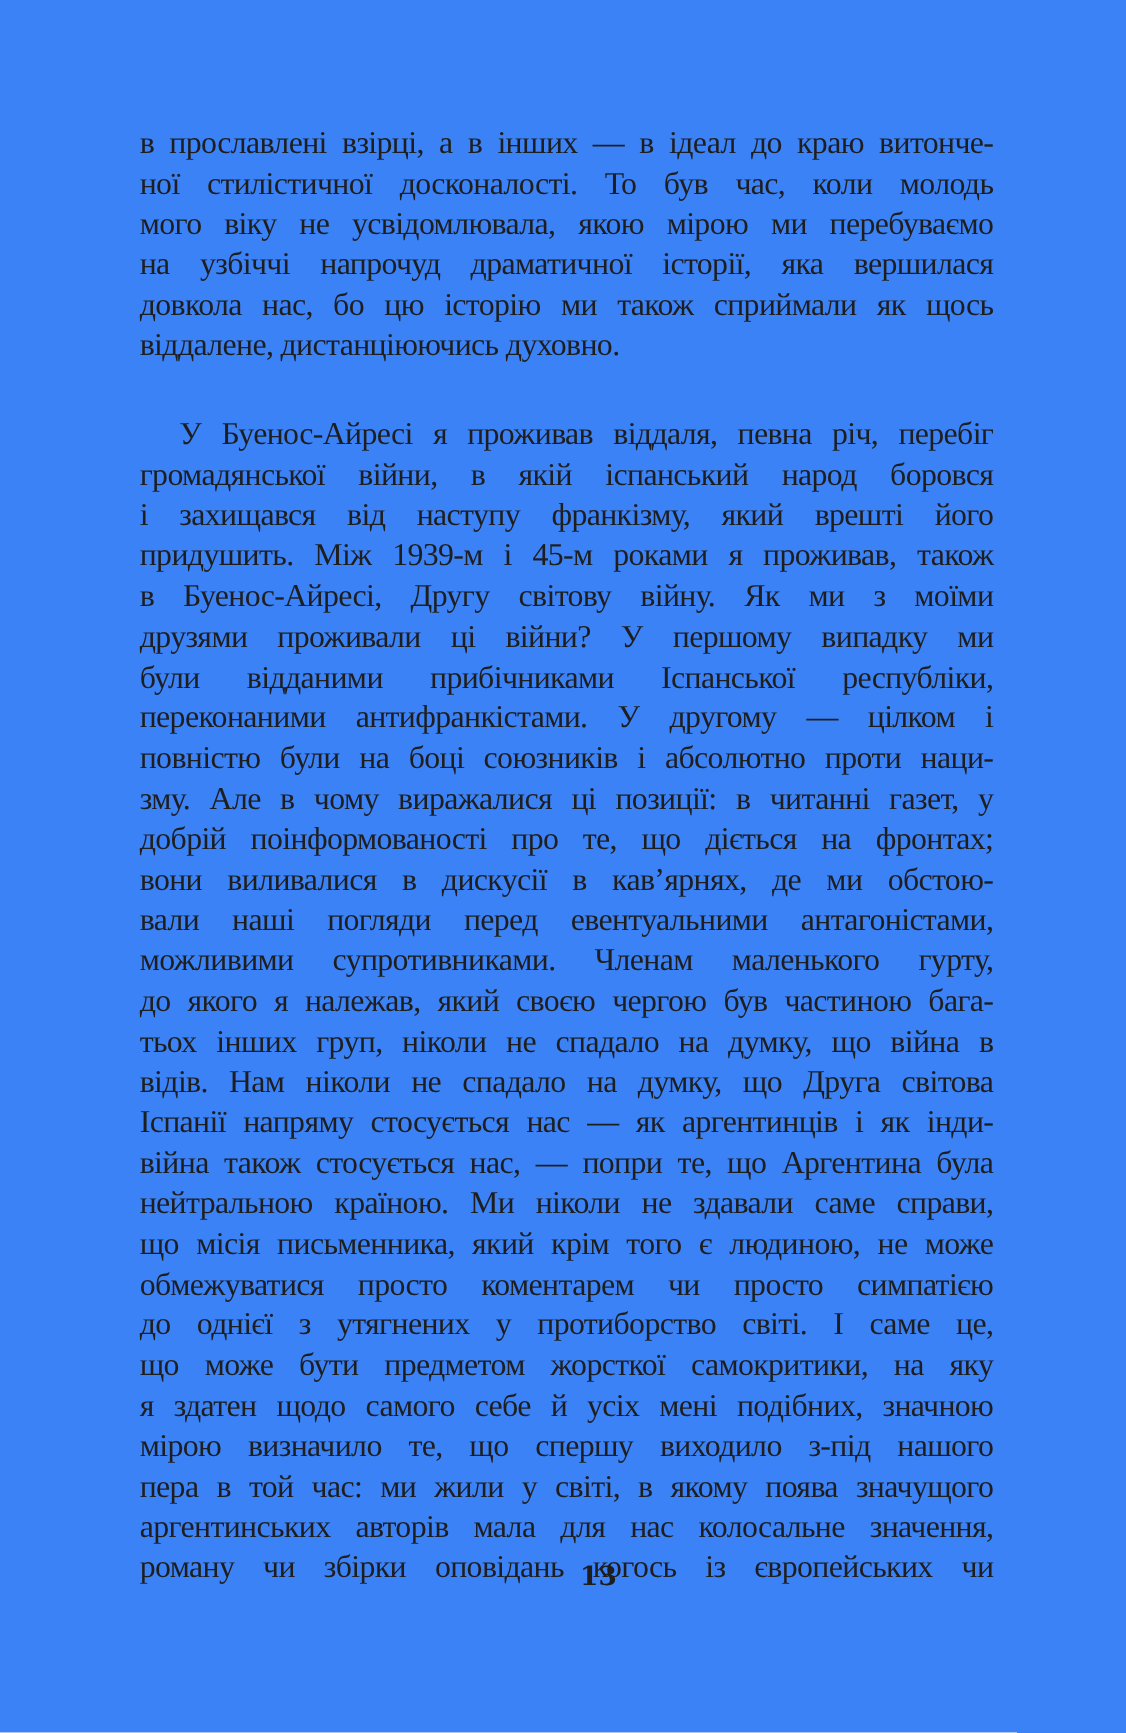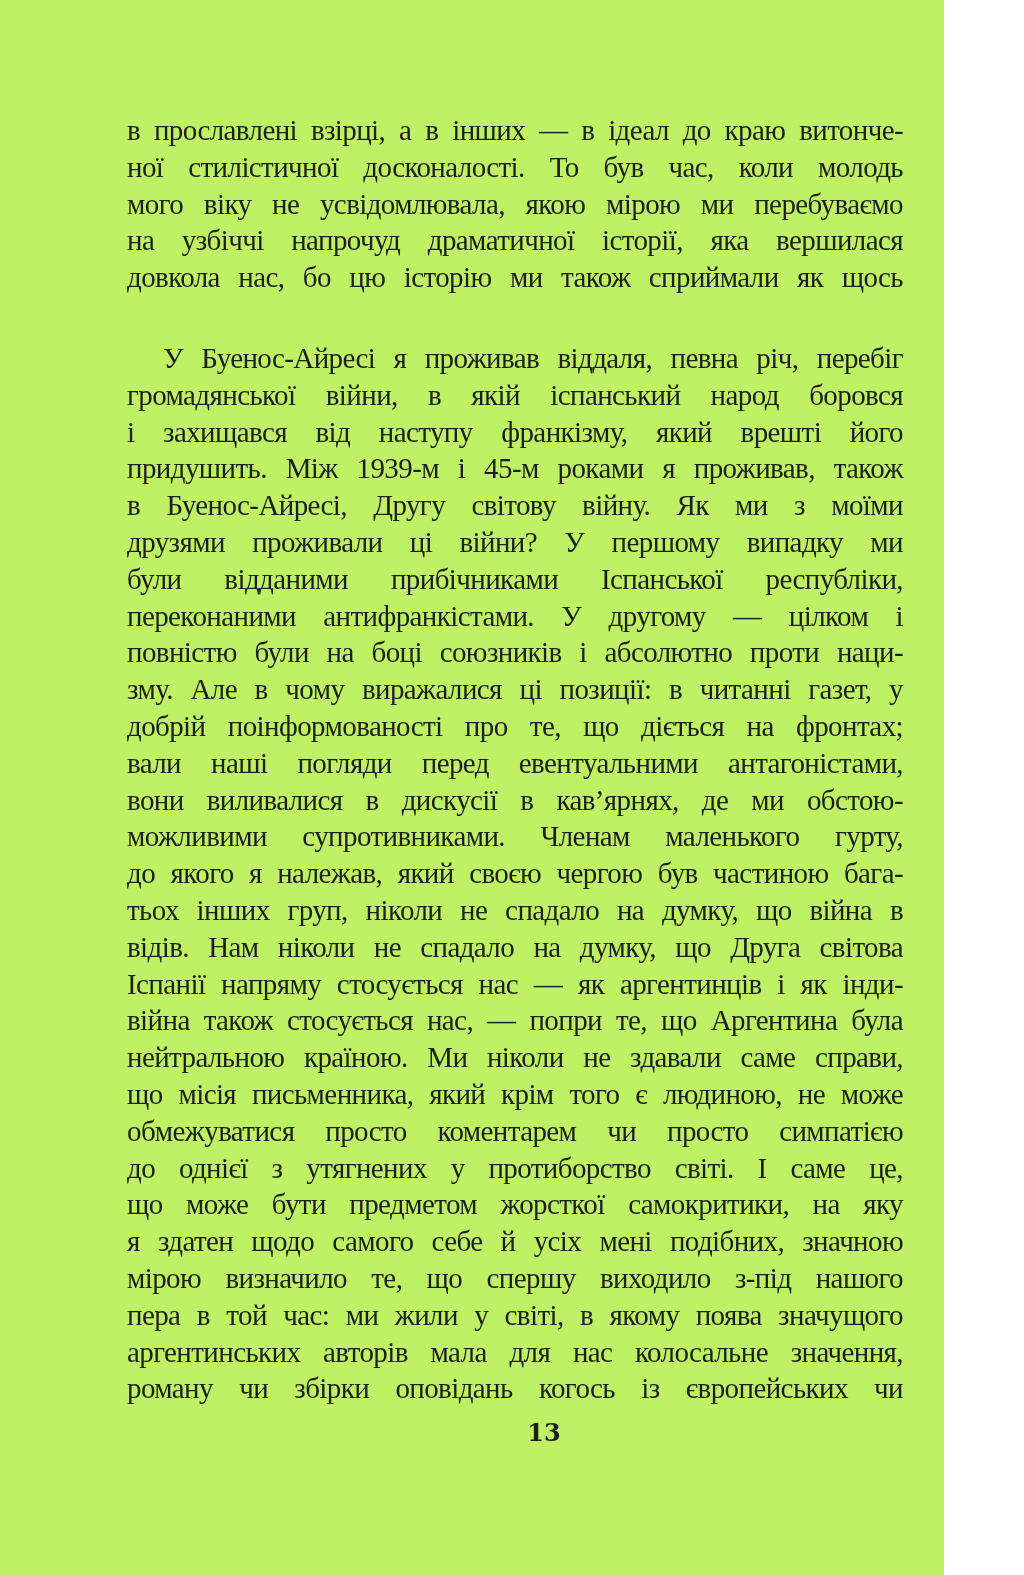--- a/index.html
+++ b/index.html
@@ -9,23 +9,23 @@
     }
     body {
       width: 1024px;
       height: 1575px;
       position: relative;
       overflow: hidden;
     }
     .page {
       position: absolute;
       left: 0; top: 0;
-      width: 944px;
+      width: 1024px;
       height: 1575px;
-      background: #bef264;
+      background: #3b82f6;
     }
     .text-block {
       position: absolute;
       left: 127px;
       top: 112px;
       width: 776px;
       font-family: "Liberation Serif", "DejaVu Serif", serif;
       font-size: 29px;
       color: #1e1e1e;
       line-height: 36.8px;
@@ -64,34 +64,35 @@
 <body>
 
 <div class="page">
   <div class="text-block">
 
     <span class="line">в прославлені взірці, а в інших — в ідеал до краю витонче-</span>
     <span class="line">ної стилістичної досконалості. То був час, коли молодь</span>
     <span class="line">мого віку не усвідомлювала, якою мірою ми перебуваємо</span>
     <span class="line">на узбіччі напрочуд драматичної історії, яка вершилася</span>
     <span class="line">довкола нас, бо цю історію ми також сприймали як щось</span>
+    <span class="line last">віддалене, дистанціюючись духовно.</span>
 
     <span class="line indent">У Буенос-Айресі я проживав віддаля, певна річ, перебіг</span>
     <span class="line">громадянської війни, в якій іспанський народ боровся</span>
     <span class="line">і захищався від наступу франкізму, який врешті його</span>
     <span class="line">придушить. Між 1939-м і 45-м роками я проживав, також</span>
     <span class="line">в Буенос-Айресі, Другу світову війну. Як ми з моїми</span>
     <span class="line">друзями проживали ці війни? У першому випадку ми</span>
     <span class="line">були відданими прибічниками Іспанської республіки,</span>
     <span class="line">переконаними антифранкістами. У другому — цілком і</span>
     <span class="line">повністю були на боці союзників і абсолютно проти наци-</span>
     <span class="line">зму. Але в чому виражалися ці позиції: в читанні газет, у</span>
     <span class="line">добрій поінформованості про те, що діється на фронтах;</span>
+    <span class="line">вони виливалися в дискусії в кав’ярнях, де ми обстою-</span>
     <span class="line">вали наші погляди перед евентуальними антагоністами,</span>
-    <span class="line">вони виливалися в дискусії в кав’ярнях, де ми обстою-</span>
     <span class="line">можливими супротивниками. Членам маленького гурту,</span>
     <span class="line">до якого я належав, який своєю чергою був частиною бага-</span>
     <span class="line">тьох інших груп, ніколи не спадало на думку, що війна в</span>
     <span class="line">відів. Нам ніколи не спадало на думку, що Друга світова</span>
     <span class="line">Іспанії напряму стосується нас — як аргентинців і як інди-</span>
     <span class="line">війна також стосується нас, — попри те, що Аргентина була</span>
     <span class="line">нейтральною країною. Ми ніколи не здавали саме справи,</span>
     <span class="line">що місія письменника, який крім того є людиною, не може</span>
     <span class="line">обмежуватися просто коментарем чи просто симпатією</span>
     <span class="line">до однієї з утягнених у протиборство світі. І саме це,</span>

